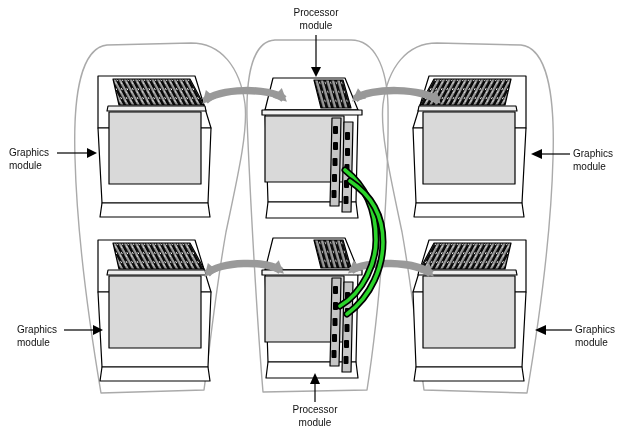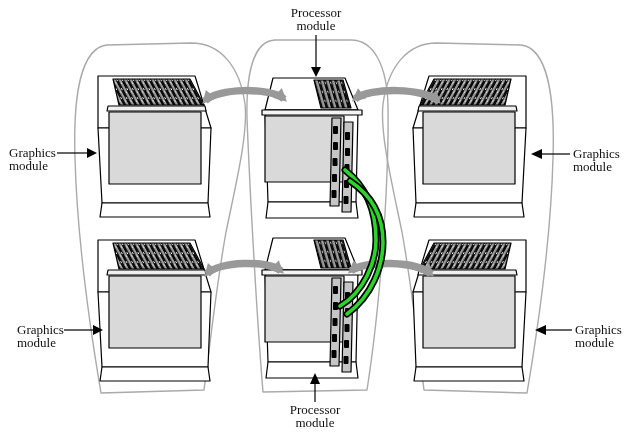--- a/index.html
+++ b/index.html
@@ -6,25 +6,24 @@
   .stage{
     position:relative;
     width:628px;height:440px;
     background:#ffffff;
     font-family:"Liberation Sans", sans-serif;
     overflow:hidden;
   }
   .stage svg{position:absolute;left:0;top:0;}
   .lbl{
     position:absolute;
-    font-size:13px;
+    font-size:10px;
     line-height:13px;
     color:#111111;
     white-space:nowrap;
-    font-family:Liberation Serif, serif;
   }
   .lbl.center{text-align:center;}
   .lbl span{display:block;}
 </style>
 </head>
 <body>
 
 <div class="stage">
 
 <svg width="628" height="440" viewBox="0 0 628 440">

